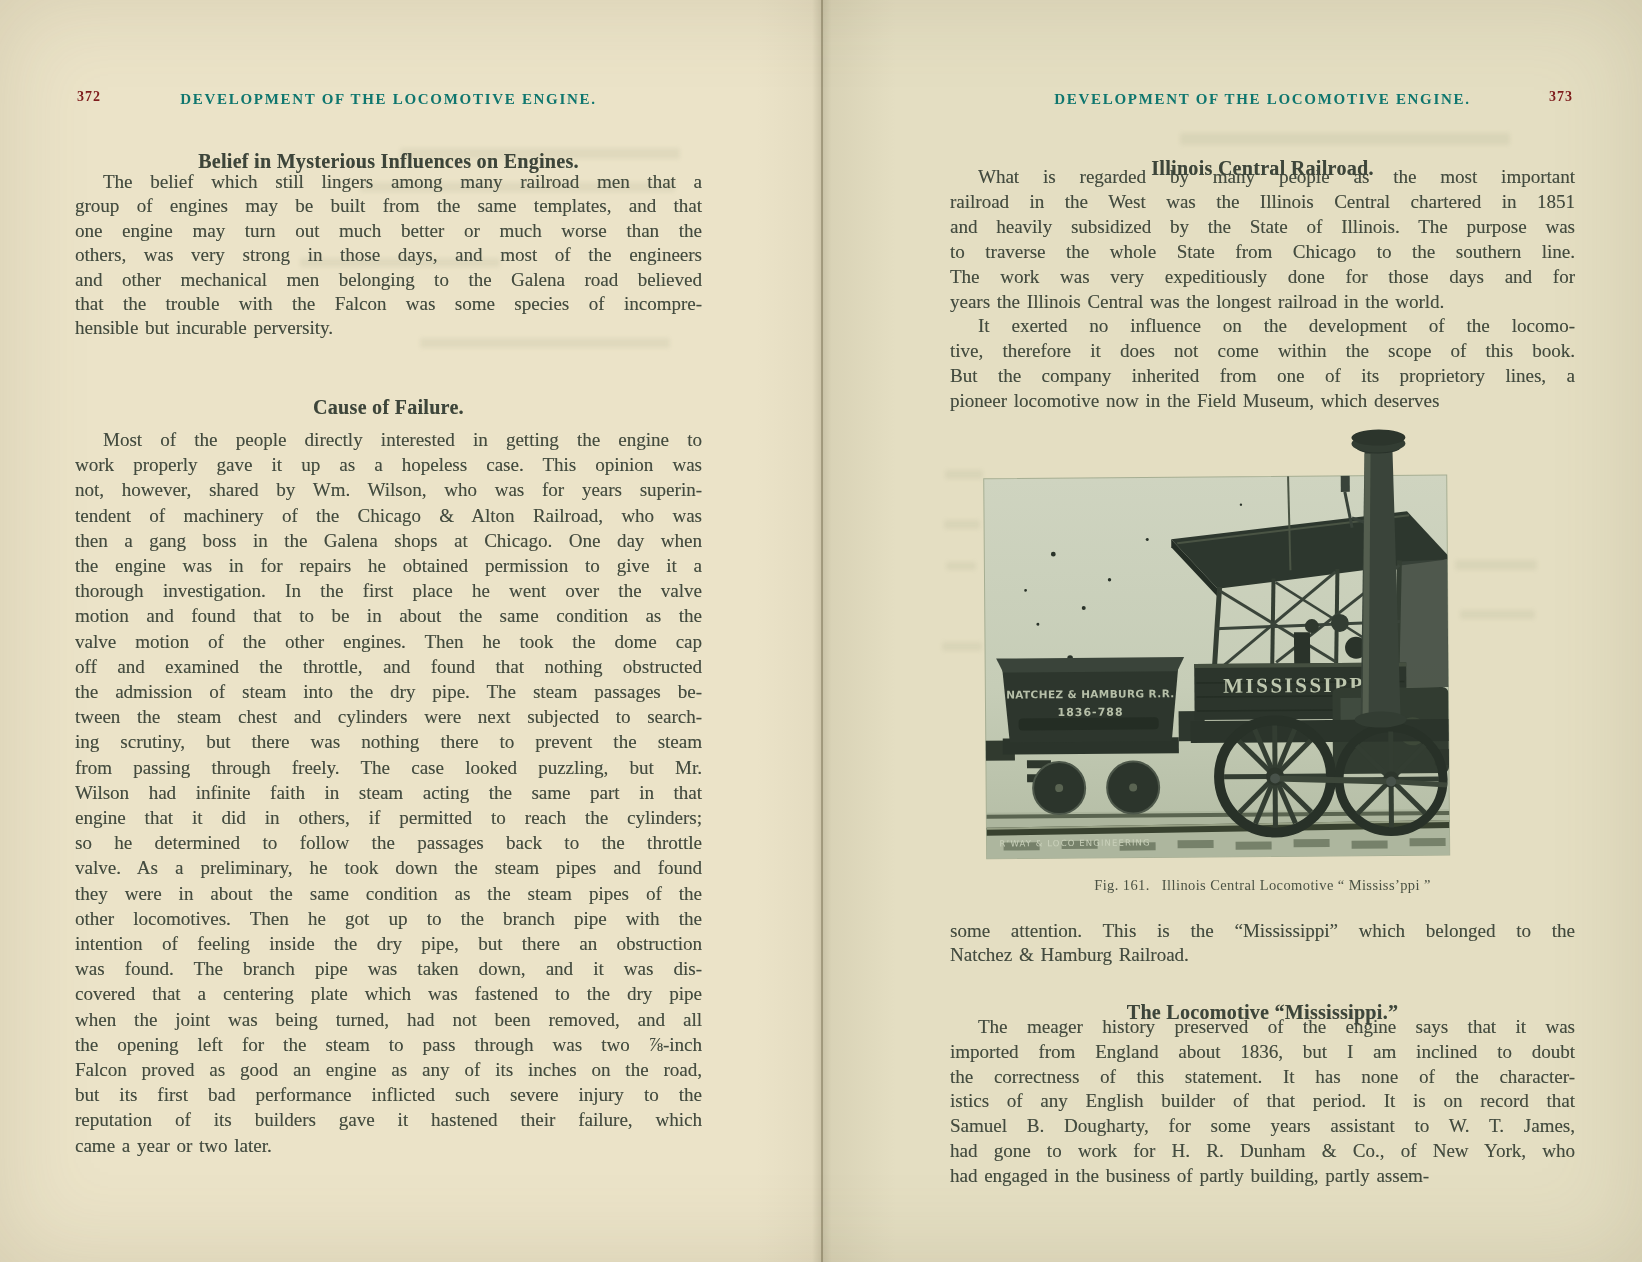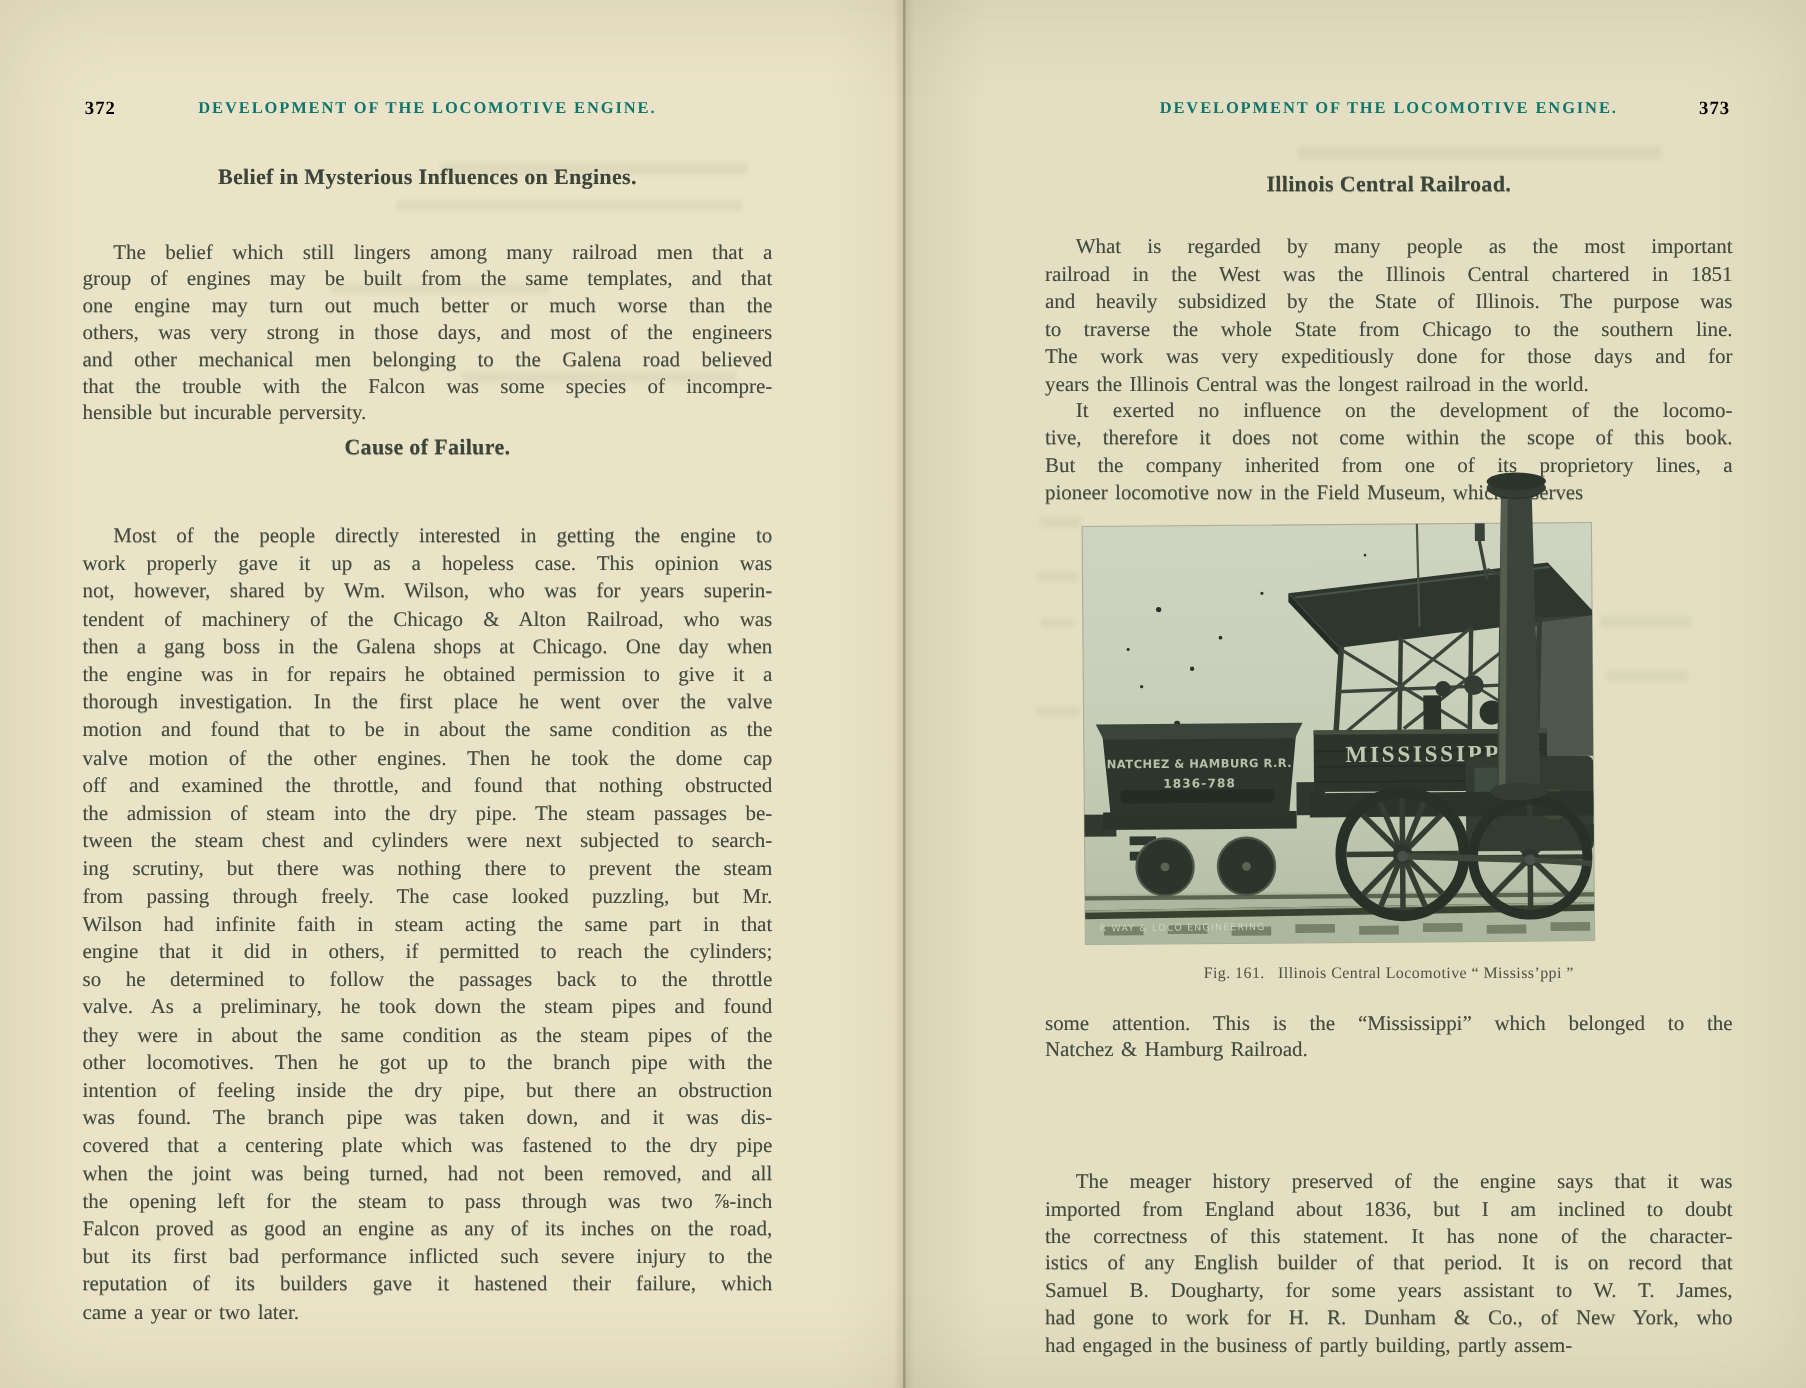--- a/index.html
+++ b/index.html
@@ -21,32 +21,32 @@
   .ghost{position:absolute;background:rgba(125,135,100,0.10);filter:blur(2px);
     border-radius:3px;pointer-events:none;}
 
   .page-col{position:absolute;top:0;height:1262px;}
   #left-col{left:75px;width:627px;}
   #right-col{left:950px;width:625px;}
 
   .running-head{position:absolute;left:0;right:0;top:91px;height:22px;font-weight:bold;}
   .running-head .title{position:absolute;left:0;right:0;text-align:center;
     font-size:15px;letter-spacing:1.7px;color:#0f766e;}
-  .page-num{position:absolute;top:-2px;font-size:17px;letter-spacing:1px;color:#000000;}
+  .page-num{position:absolute;top:-2px;font-size:14px;letter-spacing:1px;color:#7f1d1d;}
   #left-col .page-num{left:2px;}
   #right-col .page-num{right:2px;}
 
   .section-heading{position:absolute;left:0;right:0;text-align:center;
     font-size:20px;font-weight:bold;letter-spacing:0.3px;color:#3d453a;
     text-shadow:0.2px 0.2px 0.3px rgba(60,70,55,0.45);margin-top:13px;}
   .para{position:absolute;left:0;right:0;font-size:19px;
     text-shadow:0.2px 0.2px 0.3px rgba(60,70,55,0.40);}
   .line{text-align:justify;text-align-last:justify;word-spacing:2px;}
   .line.last{text-align-last:left;}
-  .line.indent{padding-left:28px;margin-top:48px;}
+  .line.indent{padding-left:28px;}
 
   .fig-caption{position:absolute;left:0;right:0;top:877px;text-align:center;
     font-size:14.5px;color:#4b5244;letter-spacing:0.4px;white-space:pre;}
 
   #figure-photo{position:absolute;left:942px;top:421px;transform:rotate(-0.45deg);}
 </style>
 </head>
 <body>
 
 <div class="tint-right"></div>
@@ -132,20 +132,21 @@
       <div class="line indent">It exerted no influence on the development of the locomo-</div>
       <div class="line">tive, therefore it does not come within the scope of this book.</div>
       <div class="line">But the company inherited from one of its proprietory lines, a</div>
       <div class="line last">pioneer locomotive now in the Field Museum, which deserves</div>
     </div>
   <div class="fig-caption">Fig. 161.   Illinois Central Locomotive “ Mississ’ppi ”</div>
   <div class="para" style="top:919px;line-height:24px">
       <div class="line">some attention. This is the “Mississippi” which belonged to the</div>
       <div class="line last">Natchez &amp; Hamburg Railroad.</div>
     </div>
+  <div class="section-heading" style="top:988px">The Locomotive “Mississippi.”</div>
   <div class="para" style="top:1015px;line-height:24.8px">
       <div class="line indent">The meager history preserved of the engine says that it was</div>
       <div class="line">imported from England about 1836, but I am inclined to doubt</div>
       <div class="line">the correctness of this statement. It has none of the character-</div>
       <div class="line">istics of any English builder of that period. It is on record that</div>
       <div class="line">Samuel B. Dougharty, for some years assistant to W. T. James,</div>
       <div class="line">had gone to work for H. R. Dunham &amp; Co., of New York, who</div>
       <div class="line last">had engaged in the business of partly building, partly assem-</div>
     </div>
 </div>

